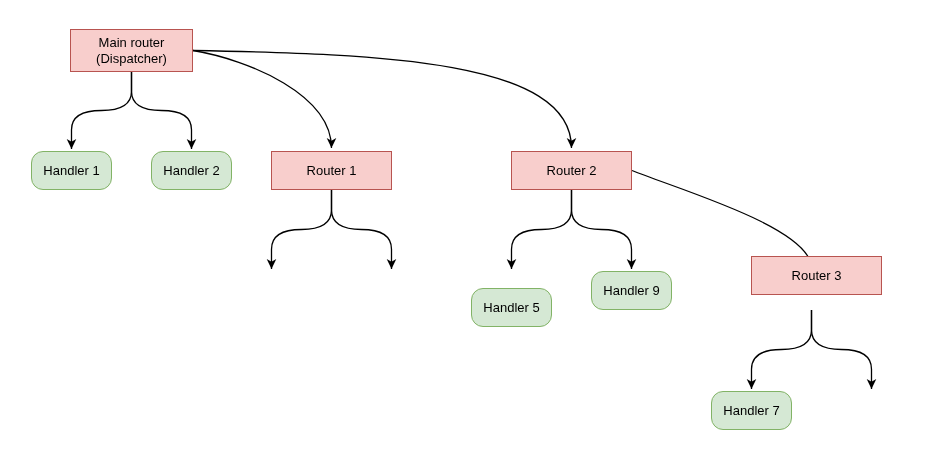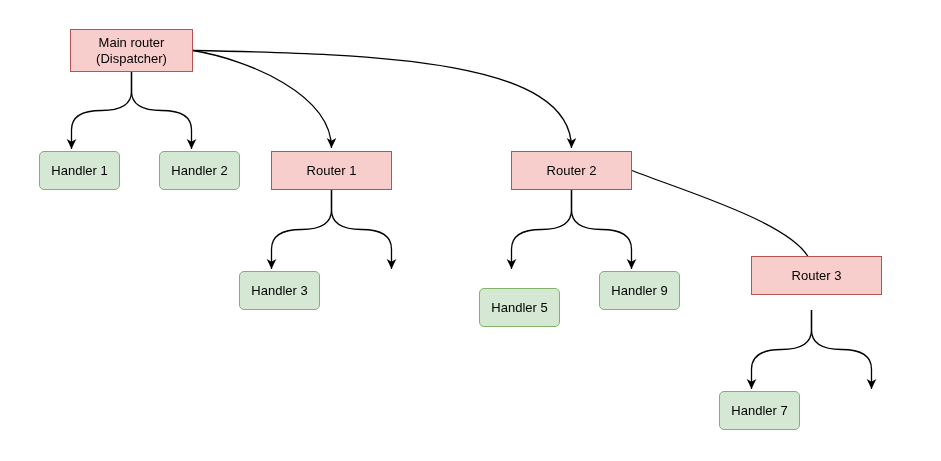--- a/index.html
+++ b/index.html
@@ -34,22 +34,21 @@
     color: #000000;
   }
   .node.router {
     background: var(--router-fill, #f8cecc);
     border: 1.3px solid var(--router-stroke, #b85450);
     border-radius: 0;
   }
   .node.handler {
     background: var(--handler-fill, #d5e8d4);
     border: 1.3px solid var(--handler-stroke, #82b366);
-    border-radius: 5px;
-    margin-left: 8px;
+    border-radius: 12px;
   }
   .line { display: block; }
 </style>
 </head>
 <body>
 
 <div class="canvas">
 
   <svg class="edges" viewBox="0 0 941 461" xmlns="http://www.w3.org/2000/svg">
     <defs>
@@ -87,23 +86,20 @@
   </div>
 
   <div class="node router" style="left:271px; top:151px; width:121px; height:39px">
     <span class="lbl">Router 1</span>
   </div>
 
   <div class="node router" style="left:511px; top:151px; width:121px; height:39px">
     <span class="lbl">Router 2</span>
   </div>
 
-  <div class="node handler" style="left:231px; top:271px; width:81px; height:39px">
-    <span class="lbl">Handler 3</span>
-  </div>
 
 
   <div class="node handler" style="left:471px; top:288px; width:81px; height:39px">
     <span class="lbl">Handler 5</span>
   </div>
 
   <div class="node handler" style="left:591px; top:271px; width:81px; height:39px">
     <span class="lbl">Handler 9</span>
   </div>
 

